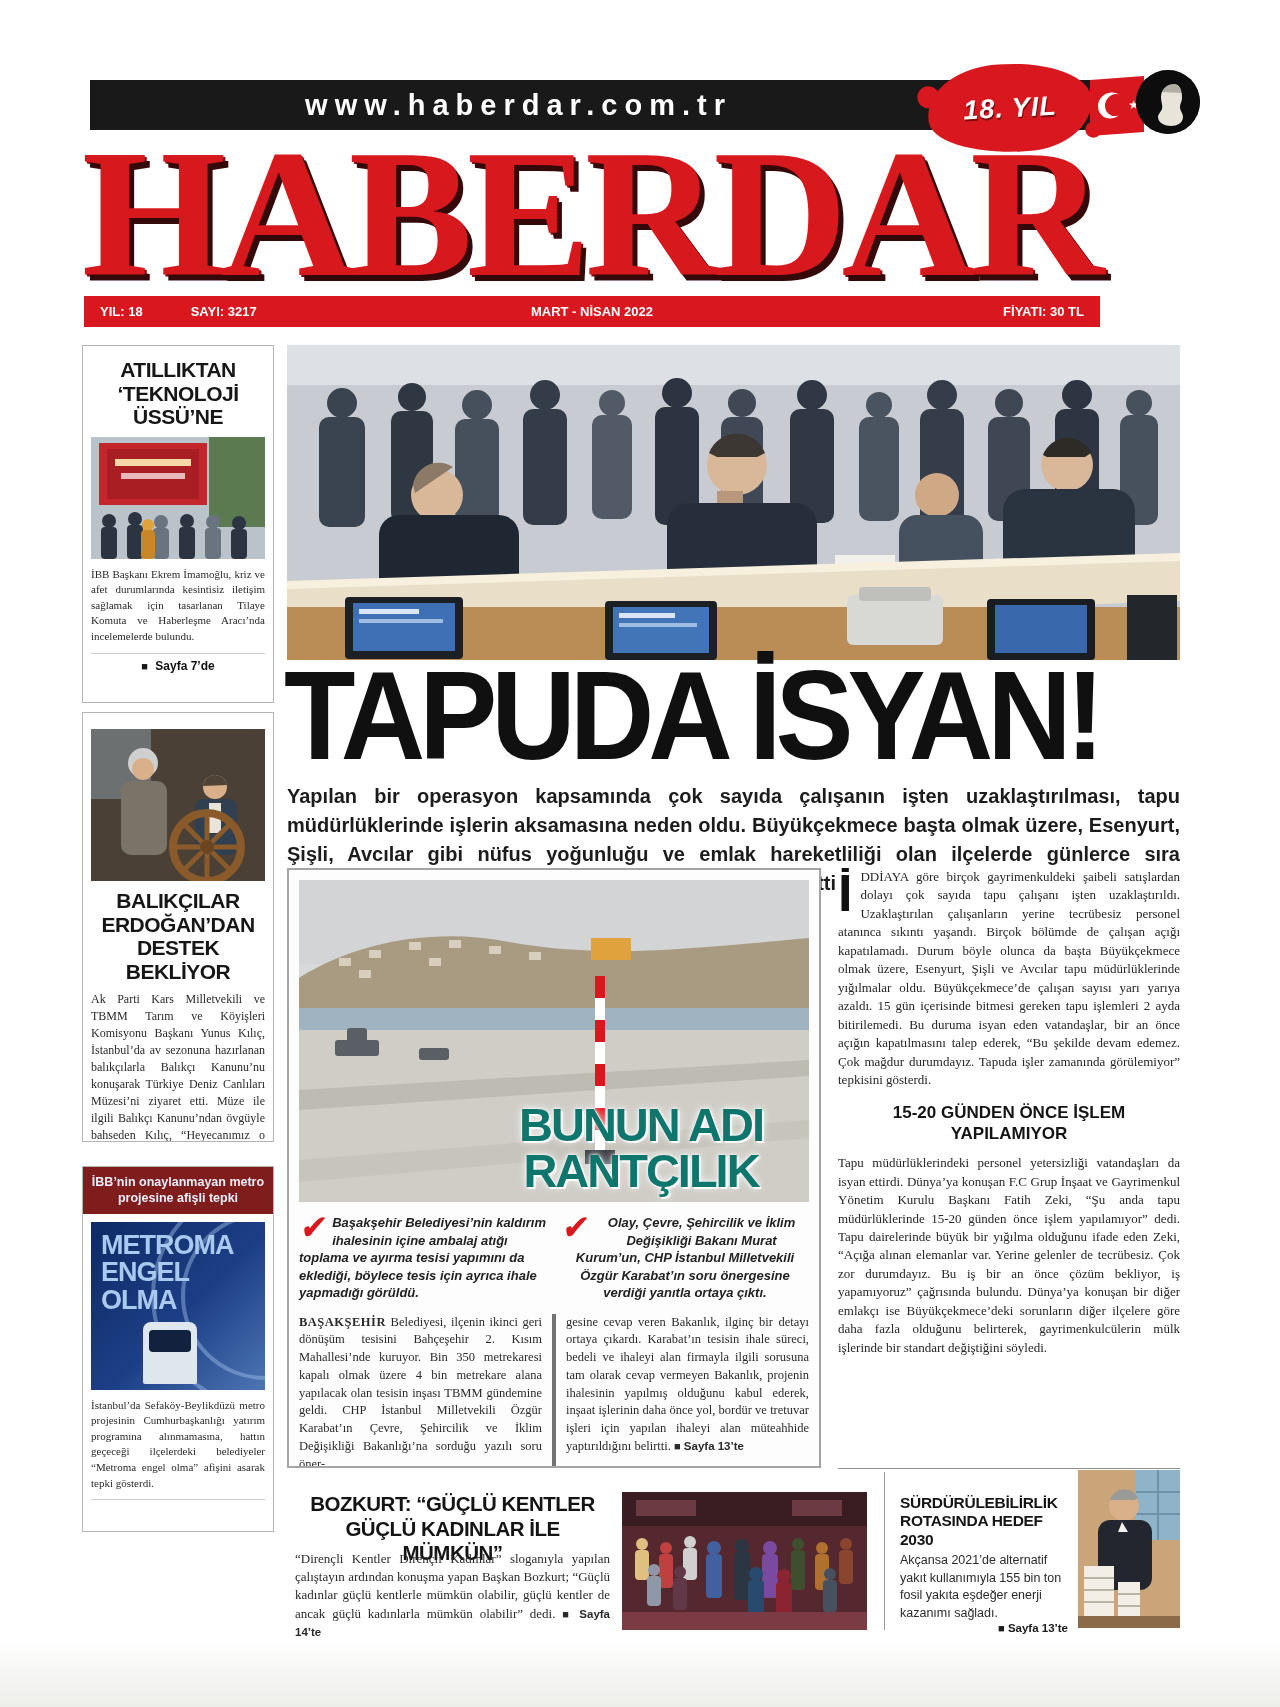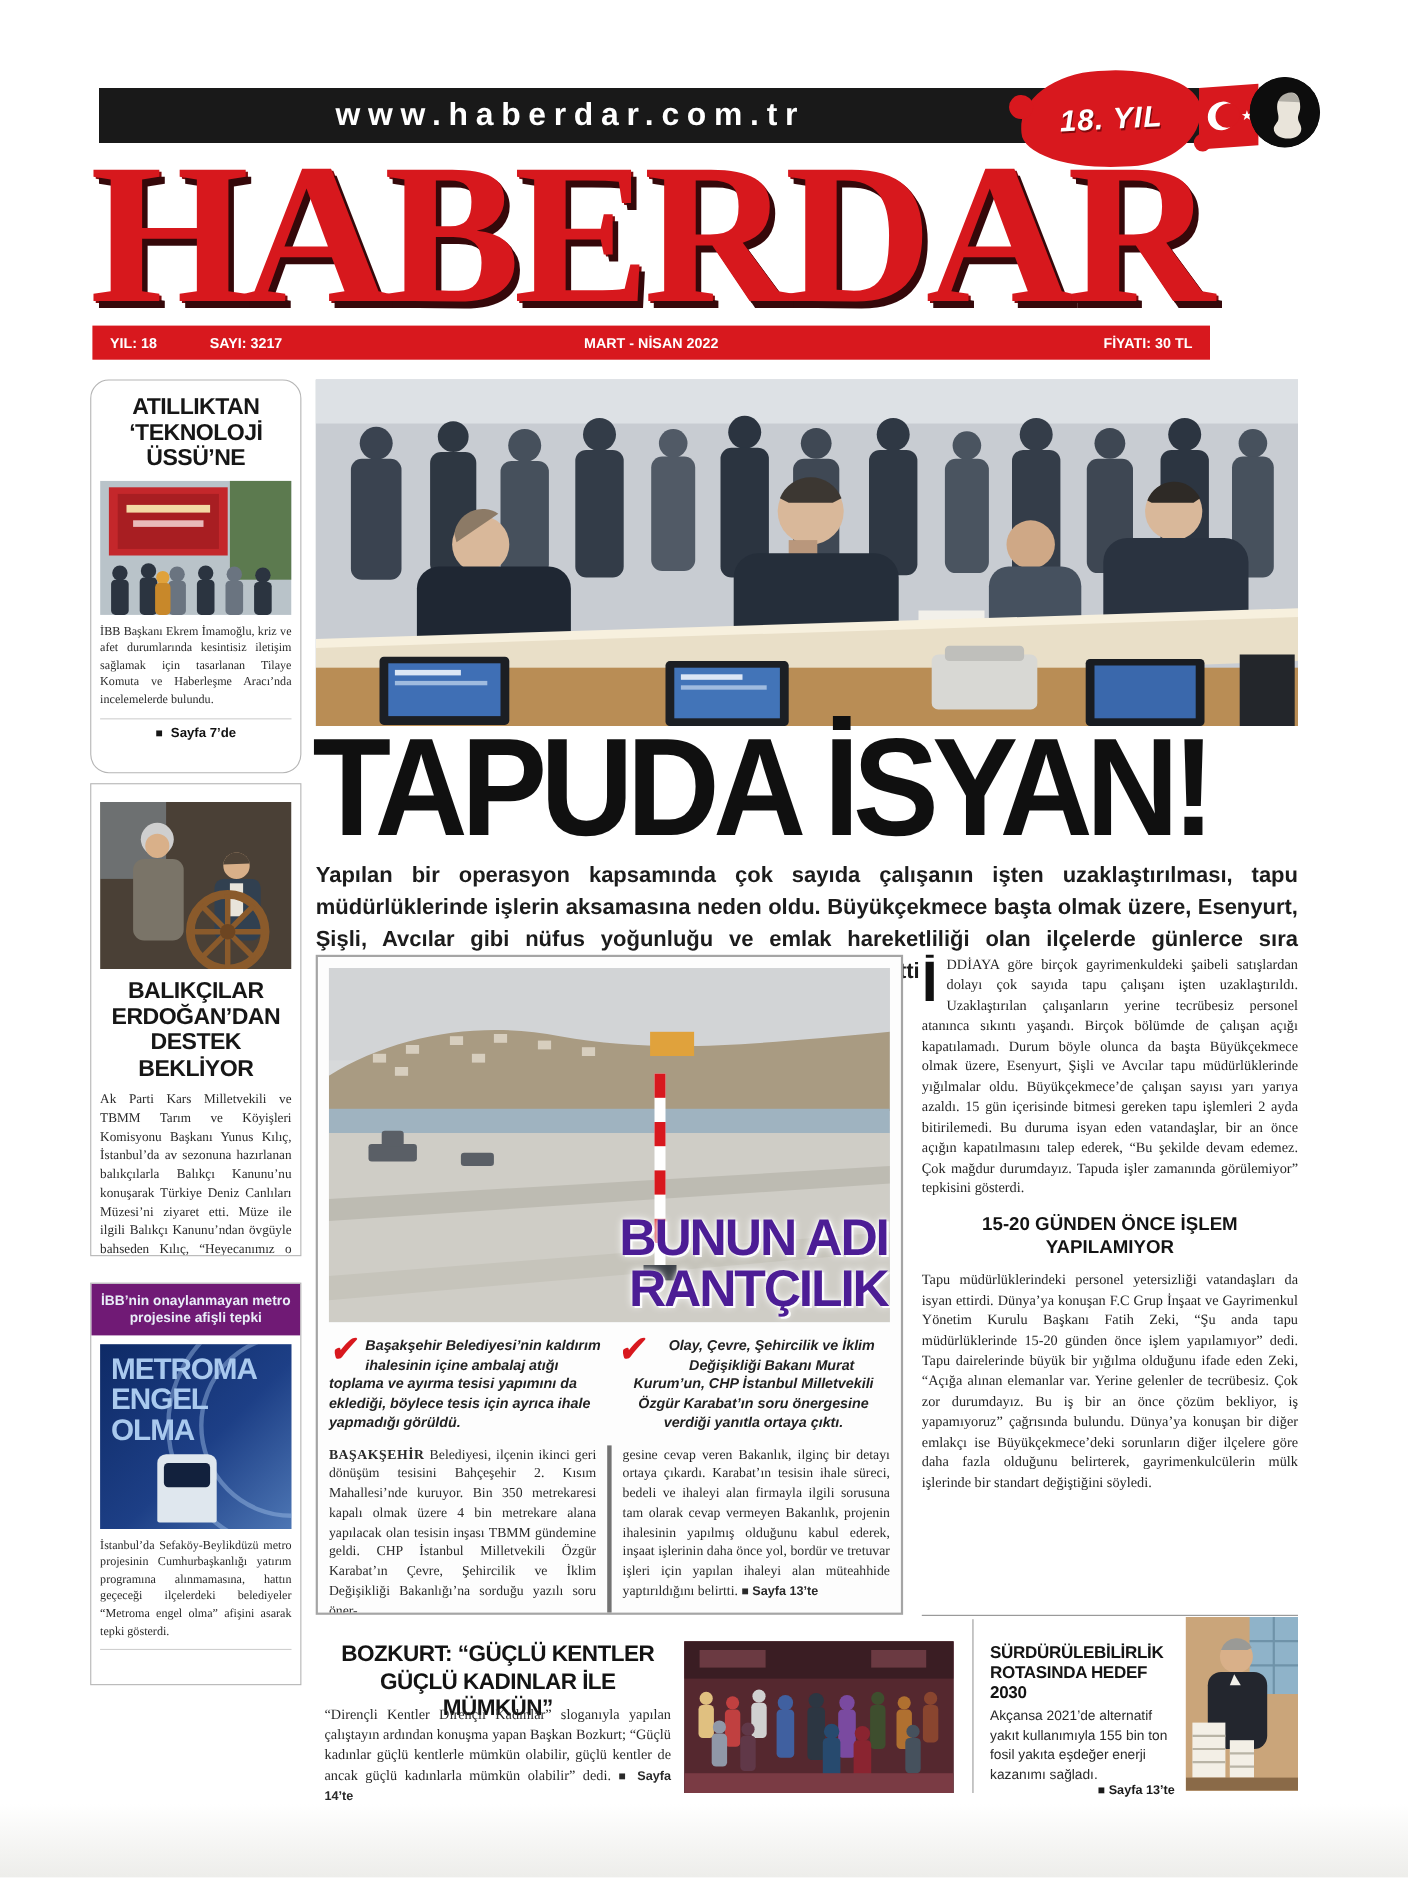--- a/index.html
+++ b/index.html
@@ -35,43 +35,43 @@
 
   
   .sbox{left:82px;width:192px;background:#fff;border:1px solid #b5b5b5;box-sizing:border-box;
         padding:8px;overflow:hidden;}
   .s-headline{font-size:21px;line-height:1.12;font-weight:900;text-align:center;color:#161616;
               letter-spacing:-.5px;margin:4px 0 8px;}
   .s-body{font-family:"Liberation Serif",serif;font-size:11px;line-height:1.42;text-align:justify;color:#2a2a2a;}
   .pageref{margin-top:8px;padding-top:5px;border-top:1px solid #cfcfcf;text-align:center;
            font-size:12px;font-weight:bold;color:#111;}
   .pageref .sq{color:#161616;margin-right:4px;}
-  .kicker{background:#701a75;color:#e9eef8;font-size:12.5px;font-weight:bold;text-align:center;
+  .kicker{background:#7f1d1d;color:#e9eef8;font-size:12.5px;font-weight:bold;text-align:center;
           line-height:1.3;padding:7px 4px;margin:-8px -8px 8px;}
   .metro-img{position:relative;height:168px;background:linear-gradient(135deg,#0e2a66 0%,#1d3f86 55%,#4d76b4 100%);
              margin-bottom:8px;overflow:hidden;}
   .metro-img .arc{position:absolute;border:4px solid rgba(160,190,230,.45);border-radius:50%;}
   .metro-txt{position:absolute;left:10px;top:10px;color:#a9c9ee;font-size:27px;line-height:1.02;
              font-weight:900;letter-spacing:-1px;}
   .metro-train{position:absolute;left:52px;bottom:6px;width:54px;height:62px;background:#dfe7ee;border-radius:8px 8px 2px 2px;}
   .metro-train:before{content:"";position:absolute;left:6px;top:8px;right:6px;height:22px;background:#12213d;border-radius:4px;}
 
   
   .main-photo{left:287px;top:345px;width:893px;height:315px;overflow:hidden;background:#c8ccd2;}
   .headline-wrap{left:284px;top:652px;width:900px;height:118px;overflow:visible;}
   .headline{font-size:117px;font-weight:900;letter-spacing:-6px;color:#101010;line-height:1;
             transform:scaleY(1.08);transform-origin:left top;white-space:nowrap;}
   .subhead{left:287px;top:782px;width:893px;font-size:20px;font-weight:bold;line-height:1.45;
            color:#1c1c1c;text-align:justify;}
 
   .rantbox{left:287px;top:868px;width:534px;height:600px;border:2px solid #a5a5a5;box-sizing:border-box;
            padding:10px;background:#fdfdfd;overflow:hidden;}
   .rant-photo{position:relative;width:100%;height:322px;background:#d2d4d6;overflow:hidden;}
-  .rant-title{position:absolute;right:2px;bottom:8px;width:300px;text-align:right;
-              font-size:47px;line-height:.98;font-weight:900;letter-spacing:-2px;color:#4c1d95;
+  .rant-title{position:absolute;right:18px;bottom:8px;width:300px;text-align:center;
+              font-size:47px;line-height:.98;font-weight:900;letter-spacing:-2px;color:#0f766e;
               text-shadow:0 0 8px #ffffff,0 0 3px #ffffff,2px 2px 0 rgba(255,255,255,.9);}
   .checkrow{display:flex;gap:14px;margin-top:12px;}
   .checkrow .chk-item{flex:1;font-size:13px;font-weight:bold;font-style:italic;line-height:1.35;color:#222;}
   .chk-item .chk{float:left;color:#d8181e;font-size:30px;font-weight:900;line-height:.8;
                  margin:2px 8px 0 0;transform:rotate(-6deg);}
   .chk-item.c2 .txt{display:block;text-align:center;}
   .bodycols{display:flex;margin-top:12px;}
   .bodycols .col{flex:1;font-family:"Liberation Serif",serif;font-size:12.5px;line-height:1.42;
                  text-align:justify;color:#2a2a2a;}
   .bodycols .col+.col{border-left:4px solid #737373;margin-left:10px;padding-left:10px;}
@@ -135,21 +135,21 @@
 
   <div class="abs infobar">
     <span class="grp">
       <span>YIL: 18</span>
       <span>SAYI: 3217</span>
     </span>
     <span class="mid">MART - NİSAN 2022</span>
     <span class="price">FİYATI: 30 TL</span>
   </div>
 
-  <div class="abs sbox" style="top:345px;height:358px;border-radius:17px;">
+  <div class="abs sbox" style="top:345px;height:358px;">
     <div class="s-headline">ATILLIKTAN ‘TEKNOLOJİ ÜSSÜ’NE</div>
     <svg width="174" height="122" viewBox="0 0 174 122" style="display:block;margin:2px 0 8px;">
       <rect width="174" height="122" fill="#b9c3c9"></rect>
       <rect x="118" y="0" width="56" height="90" fill="#5c7a4f"></rect>
       <rect x="8" y="6" width="108" height="62" fill="#c4272b"></rect>
       <rect x="16" y="12" width="92" height="50" fill="#a81e22"></rect>
       <rect x="24" y="22" width="76" height="7" fill="#f3d9a5"></rect>
       <rect x="30" y="36" width="64" height="6" fill="#e8b9b9"></rect>
       <g fill="#2b3440">
         <circle cx="18" cy="84" r="7"></circle>

